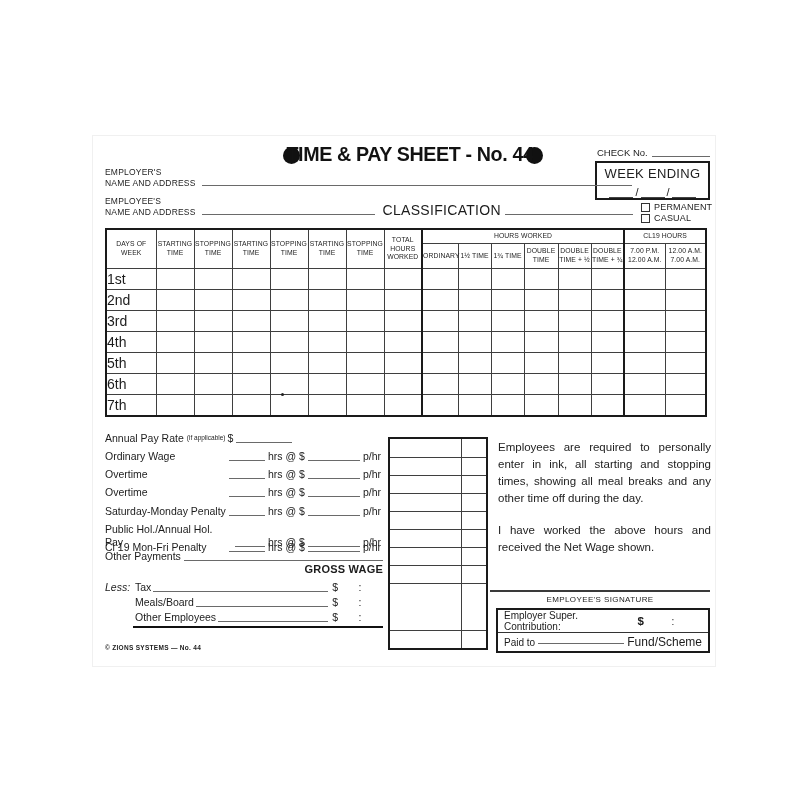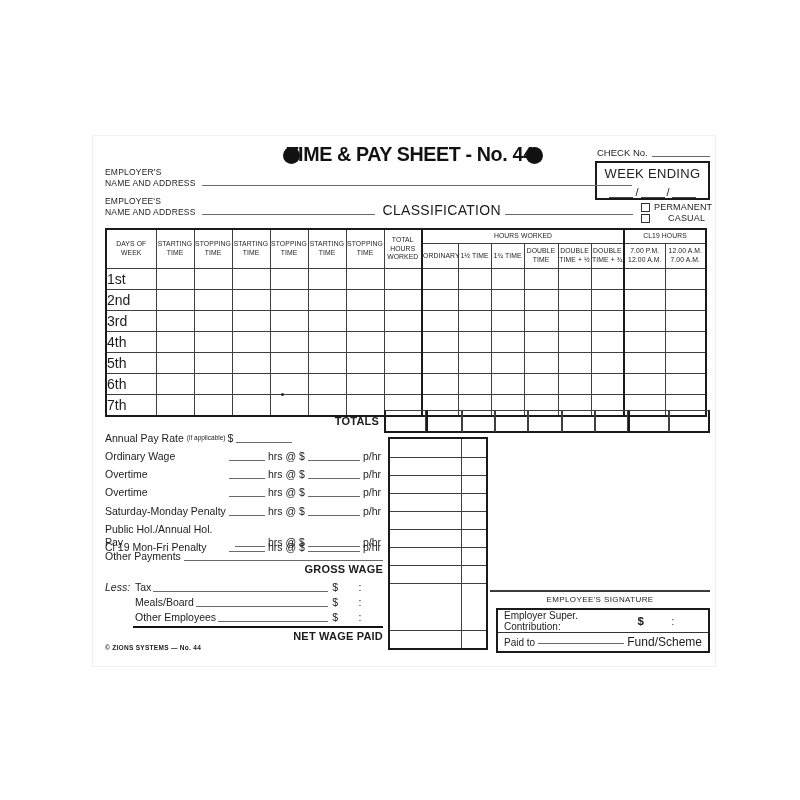--- a/index.html
+++ b/index.html
@@ -121,21 +121,21 @@
 NAME AND ADDRESS</div>
     <span class="fline" style="flex:1.35;margin:0 0 2px 6px;"></span>
     <span class="cls-lab" style="margin-bottom:-1px;">CLASSIFICATION</span>
     <span class="fline" style="flex:1;margin:0 0 2px 0;"></span>
   </div>
 
   <div class="ckrow" style="left:641px;top:202px;">
     <span class="ckbox"></span>
     <span>PERMANENT</span>
   </div>
-  <div class="ckrow" style="left:641px;top:213px;gap:14px;">
+  <div class="ckrow" style="left:641px;top:213px;">
     <span class="ckbox"></span>
     <span>CASUAL</span>
   </div>
 
   <table class="grid">
     <colgroup>
       <col style="width:50px">
         <col style="width:38px">
         <col style="width:38px">
         <col style="width:38px">
@@ -313,32 +313,20 @@
           <td></td>
           <td></td>
           <td></td>
           <td></td>
           <td class="thick-left"></td>
           <td></td>
         </tr>
       </tbody>
   </table>
 
-  <div class="totals">
-    <div class="tlabel">TOTALS</div>
-    <div class="tcell first" style="width:42px"></div>
-    <div class="tcell thick-left" style="width:36px"></div>
-    <div class="tcell" style="width:33px"></div>
-    <div class="tcell" style="width:33px"></div>
-    <div class="tcell" style="width:34px"></div>
-    <div class="tcell" style="width:33px"></div>
-    <div class="tcell" style="width:33px"></div>
-    <div class="tcell thick-left" style="width:41px"></div>
-    <div class="tcell last" style="width:41px"></div>
-  </div>
 
   <div class="ink-dot"></div>
 
   <div class="pay-row" style="top:431px;width:190px;">
     <span>Annual Pay Rate</span>
     <span class="note">(if applicable)</span>
     <span>$</span>
     <span class="fline" style="flex:1;"></span>
   </div>
 
@@ -405,38 +393,41 @@
     <span>$</span>
     <span class="ded-colon">:</span>
   </div>
   <div class="ded-row" style="top:611px;">
     <span>Other Employees</span>
     <span class="fline"></span>
     <span>$</span>
     <span class="ded-colon">:</span>
   </div>
   <div class="thick-line"></div>
-  <div class="bold-right" style="top:630px;">NET WAGE PAID</div>
 
   <div class="copyright">© ZIONS SYSTEMS — No. 44</div>
 
   <div class="mini">
     <div class="vdiv"></div>
   <div class="mt-row first" style="height: 18px;"></div>
       <div class="mt-row" style="height: 18px;"></div>
       <div class="mt-row" style="height: 18px;"></div>
       <div class="mt-row" style="height: 18px;"></div>
       <div class="mt-row" style="height: 18px;"></div>
       <div class="mt-row" style="height: 18px;"></div>
       <div class="mt-row" style="height: 18px;"></div>
       <div class="mt-row" style="height: 18px;"></div>
       <div class="mt-row" style="height: 47px;"></div>
       <div class="mt-row" style="height: 24px;"></div>
     </div>
 
+  <div class="notice">
+    <div>Employees are required to personally enter in ink, all starting and stopping times, showing all meal breaks and any other time off during the day.</div>
+    <div class="p2">I have worked the above hours and received the Net Wage shown.</div>
+  </div>
 
   <div class="sigline"></div>
   <div class="siglabel">EMPLOYEE'S SIGNATURE</div>
   <div class="superbox">
     <div class="sb-row top">
       <span style="flex:1;">Employer Super. Contribution:</span>
       <span class="sb-d">$</span>
       <span class="sb-c">:</span>
     </div>
     <div class="sb-row">

